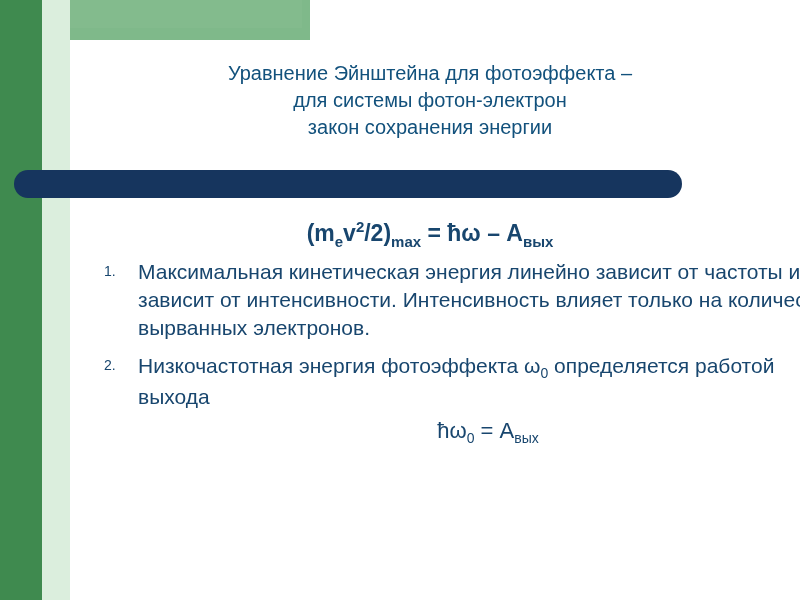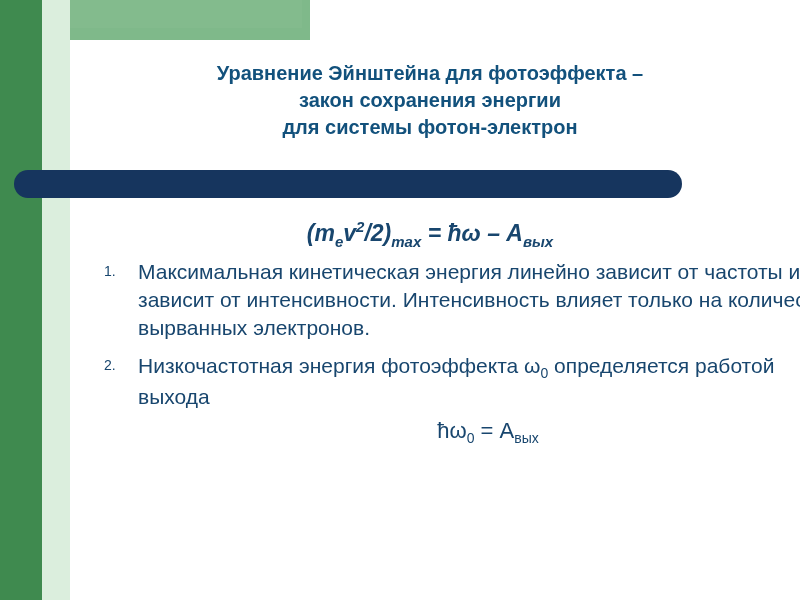--- a/index.html
+++ b/index.html
@@ -60,21 +60,21 @@
     width: 730px;
     height: 600px;
   }
   .title {
     position: absolute;
     left: 30px;
     top: 60px;
     width: 660px;
     text-align: center;
     color: #12517c;
-    font-weight: bold;
+    font-weight: normal;
     font-size: 20px;
     line-height: 1.35;
   }
   .title-line {
     display: block;
     white-space: nowrap;
   }
   
   .navy-bar {
     position: absolute;
@@ -87,21 +87,20 @@
   }
   .formula-main {
     position: absolute;
     left: 30px;
     top: 218px;
     width: 660px;
     text-align: center;
     font-size: 23px;
     font-weight: bold;
     color: #18466e;
-    font-style: italic;
   }
   .formula-main .sub {
     font-size: 15px;
     vertical-align: sub;
   }
   .formula-main .sup {
     font-size: 15px;
     vertical-align: super;
   }
   ol.points {
@@ -149,22 +148,22 @@
 
   <div class="band-dark-green"></div>
   <div class="band-pale"></div>
   <div class="band-top-green"></div>
   <div class="band-top-green2"></div>
 
   <div class="content">
 
     <div class="title">
       <span class="title-line">Уравнение Эйнштейна для фотоэффекта –</span>
+      <span class="title-line">для системы фотон-электрон</span>
       <span class="title-line">закон сохранения энергии</span>
-      <span class="title-line">для системы фотон-электрон</span>
     </div>
 
     <div class="navy-bar"></div>
 
     <div class="formula-main">
       <span class="nowrap">
         <span>(m</span><span class="sub">e</span><span>v</span><span class="sup">2</span><span>/2)</span><span class="sub">max</span><span> = ħω – A</span><span class="sub">вых</span>
       </span>
     </div>
 

